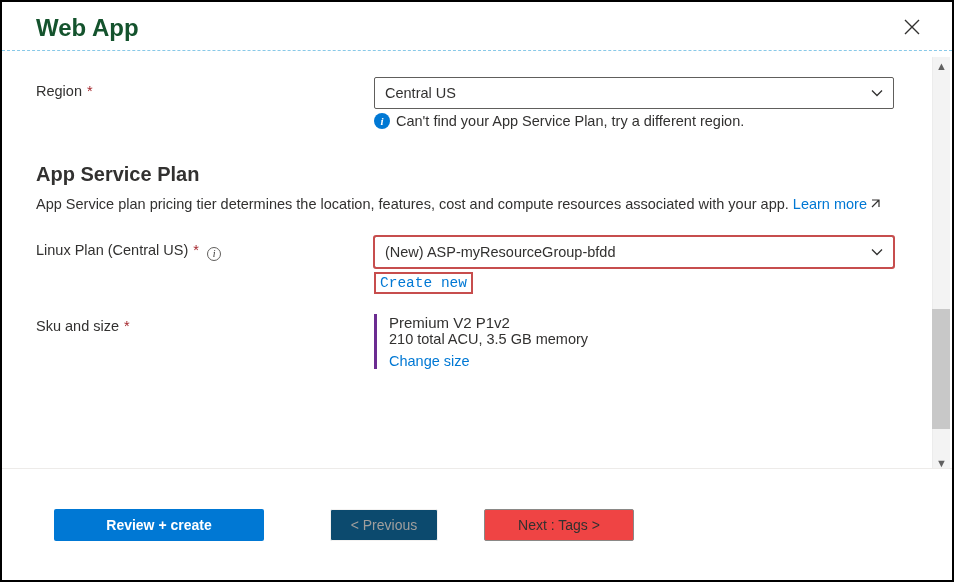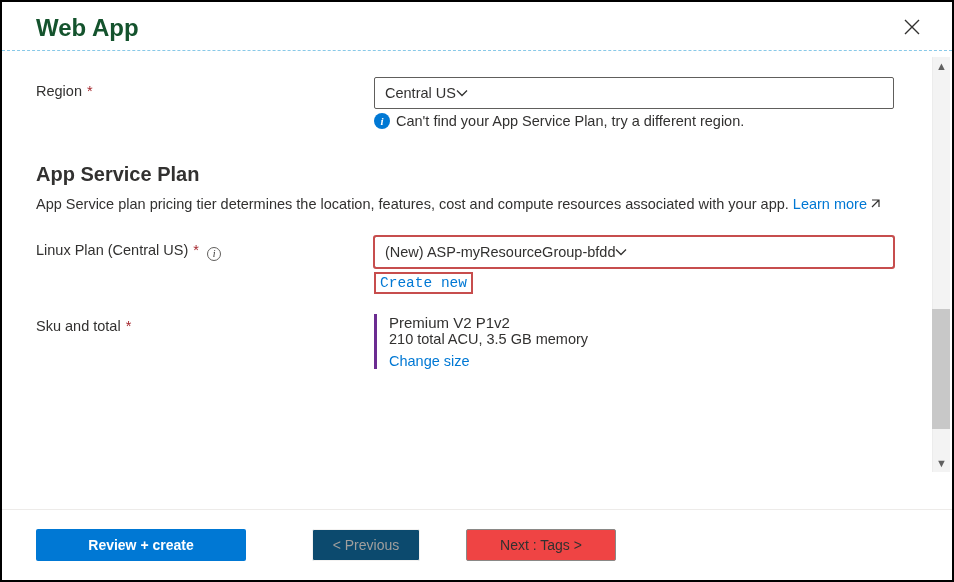--- a/index.html
+++ b/index.html
@@ -88,20 +88,21 @@
     color: #323130;
   }
   .required { color: #a4262c; margin-left: 1px; }
   .field-col { flex: 1; max-width: 520px; }
   .select-box {
     border: 1px solid #605e5c;
     border-radius: 2px;
     height: 32px;
     display: flex;
     align-items: center;
+    justify-content: space-between;
     padding: 0 10px;
     background: #fff;
     cursor: pointer;
     font-size: 14.5px;
     color: #323130;
   }
   .select-box.highlighted {
     outline: 2.5px solid #c74d4d;
     outline-offset: -1px;
   }
@@ -181,23 +182,23 @@
     margin-top: 2px;
   }
   .sku-title { font-weight: 400; font-size: 15px; }
   .sku-detail { font-size: 14.5px; color: #323130; margin-bottom: 6px; }
   .sku-change { color: #0078d4; cursor: pointer; font-size: 14.5px; }
   .footer {
     position: absolute;
     bottom: 0;
     left: 0;
     right: 0;
-    height: 71px;
+    height: 112px;
     border-top: 1px solid #edebe9;
-    padding: 18px 34px;
+    padding: 18px 52px;
     display: flex;
     align-items: center;
     gap: 18px;
     background: #fff;
   }
   .btn {
     height: 32px;
     padding: 0 18px;
     font-size: 14px;
     border-radius: 2px;
@@ -284,21 +285,21 @@
             </svg>
         </div>
         <div>
           <span class="create-new-link">Create new</span>
         </div>
       </div>
     </div>
 
     <div class="form-row" style="margin-top:18px;">
       <div class="label-col">
-        <span>Sku and total</span>
+        <span>Sku and size</span>
         <span class="required">*</span>
       </div>
       <div class="field-col">
         <div class="sku-block">
           <div class="sku-title">Premium V2 P1v2</div>
           <div class="sku-detail">210 total ACU, 3.5 GB memory</div>
           <div class="sku-change">Change size</div>
         </div>
       </div>
     </div>

